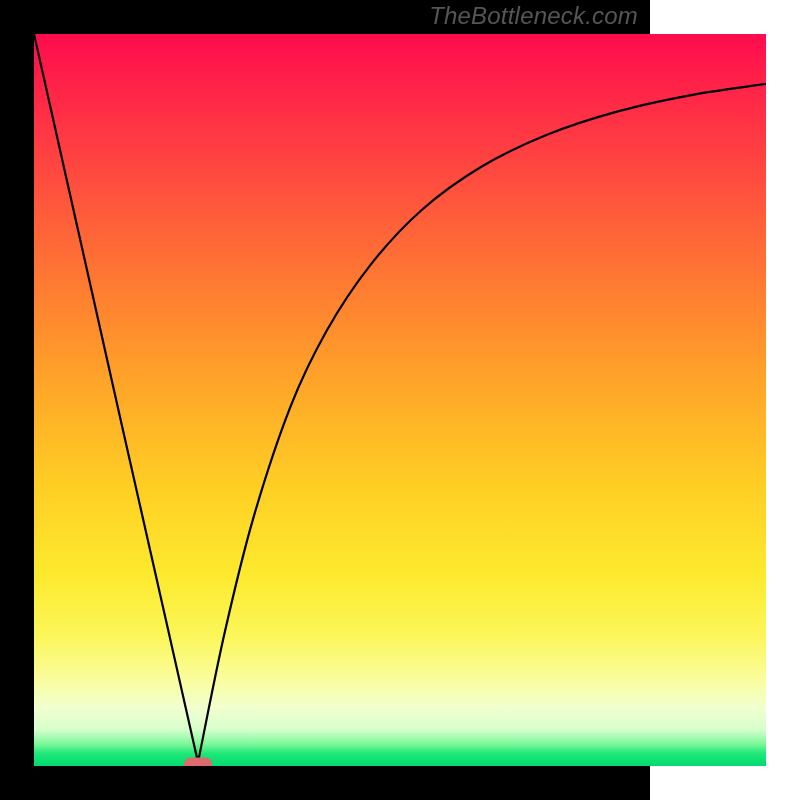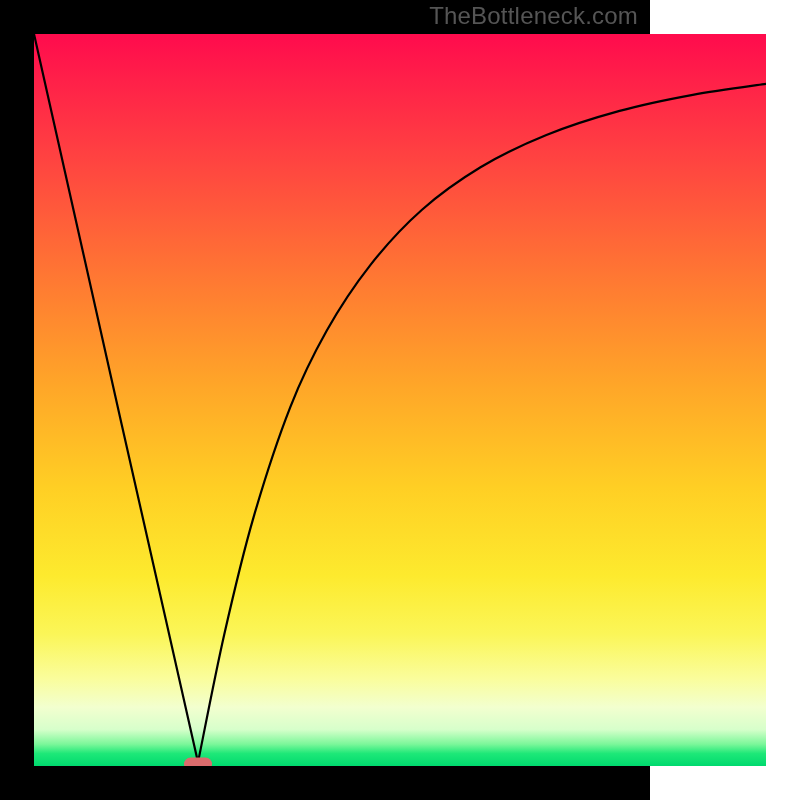--- a/index.html
+++ b/index.html
@@ -9,20 +9,21 @@
     height: 800px;
     overflow: hidden;
     background: #fff;
     font-family: Arial, Helvetica, sans-serif;
   }
   .stage {
     position: relative;
     width: 650px;
     height: 800px;
     background: #000;
+    font-style: italic;
   }
   .watermark {
     position: absolute;
     top: 2px;
     right: 12px;
     color: #555;
     font-size: 24px;
     font-weight: 500;
     letter-spacing: 0.2px;
     z-index: 10;

